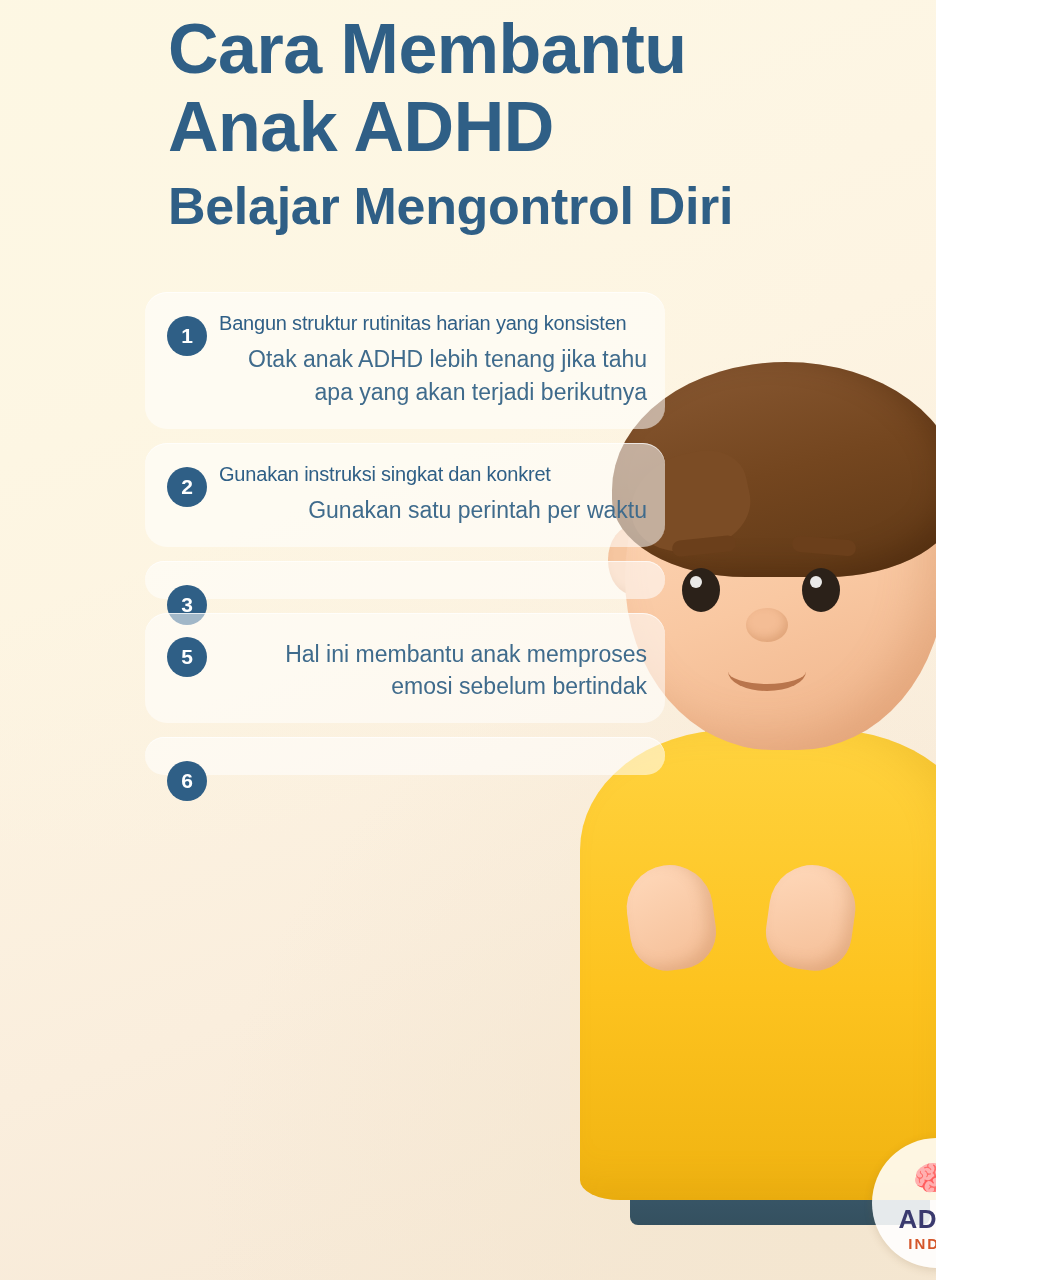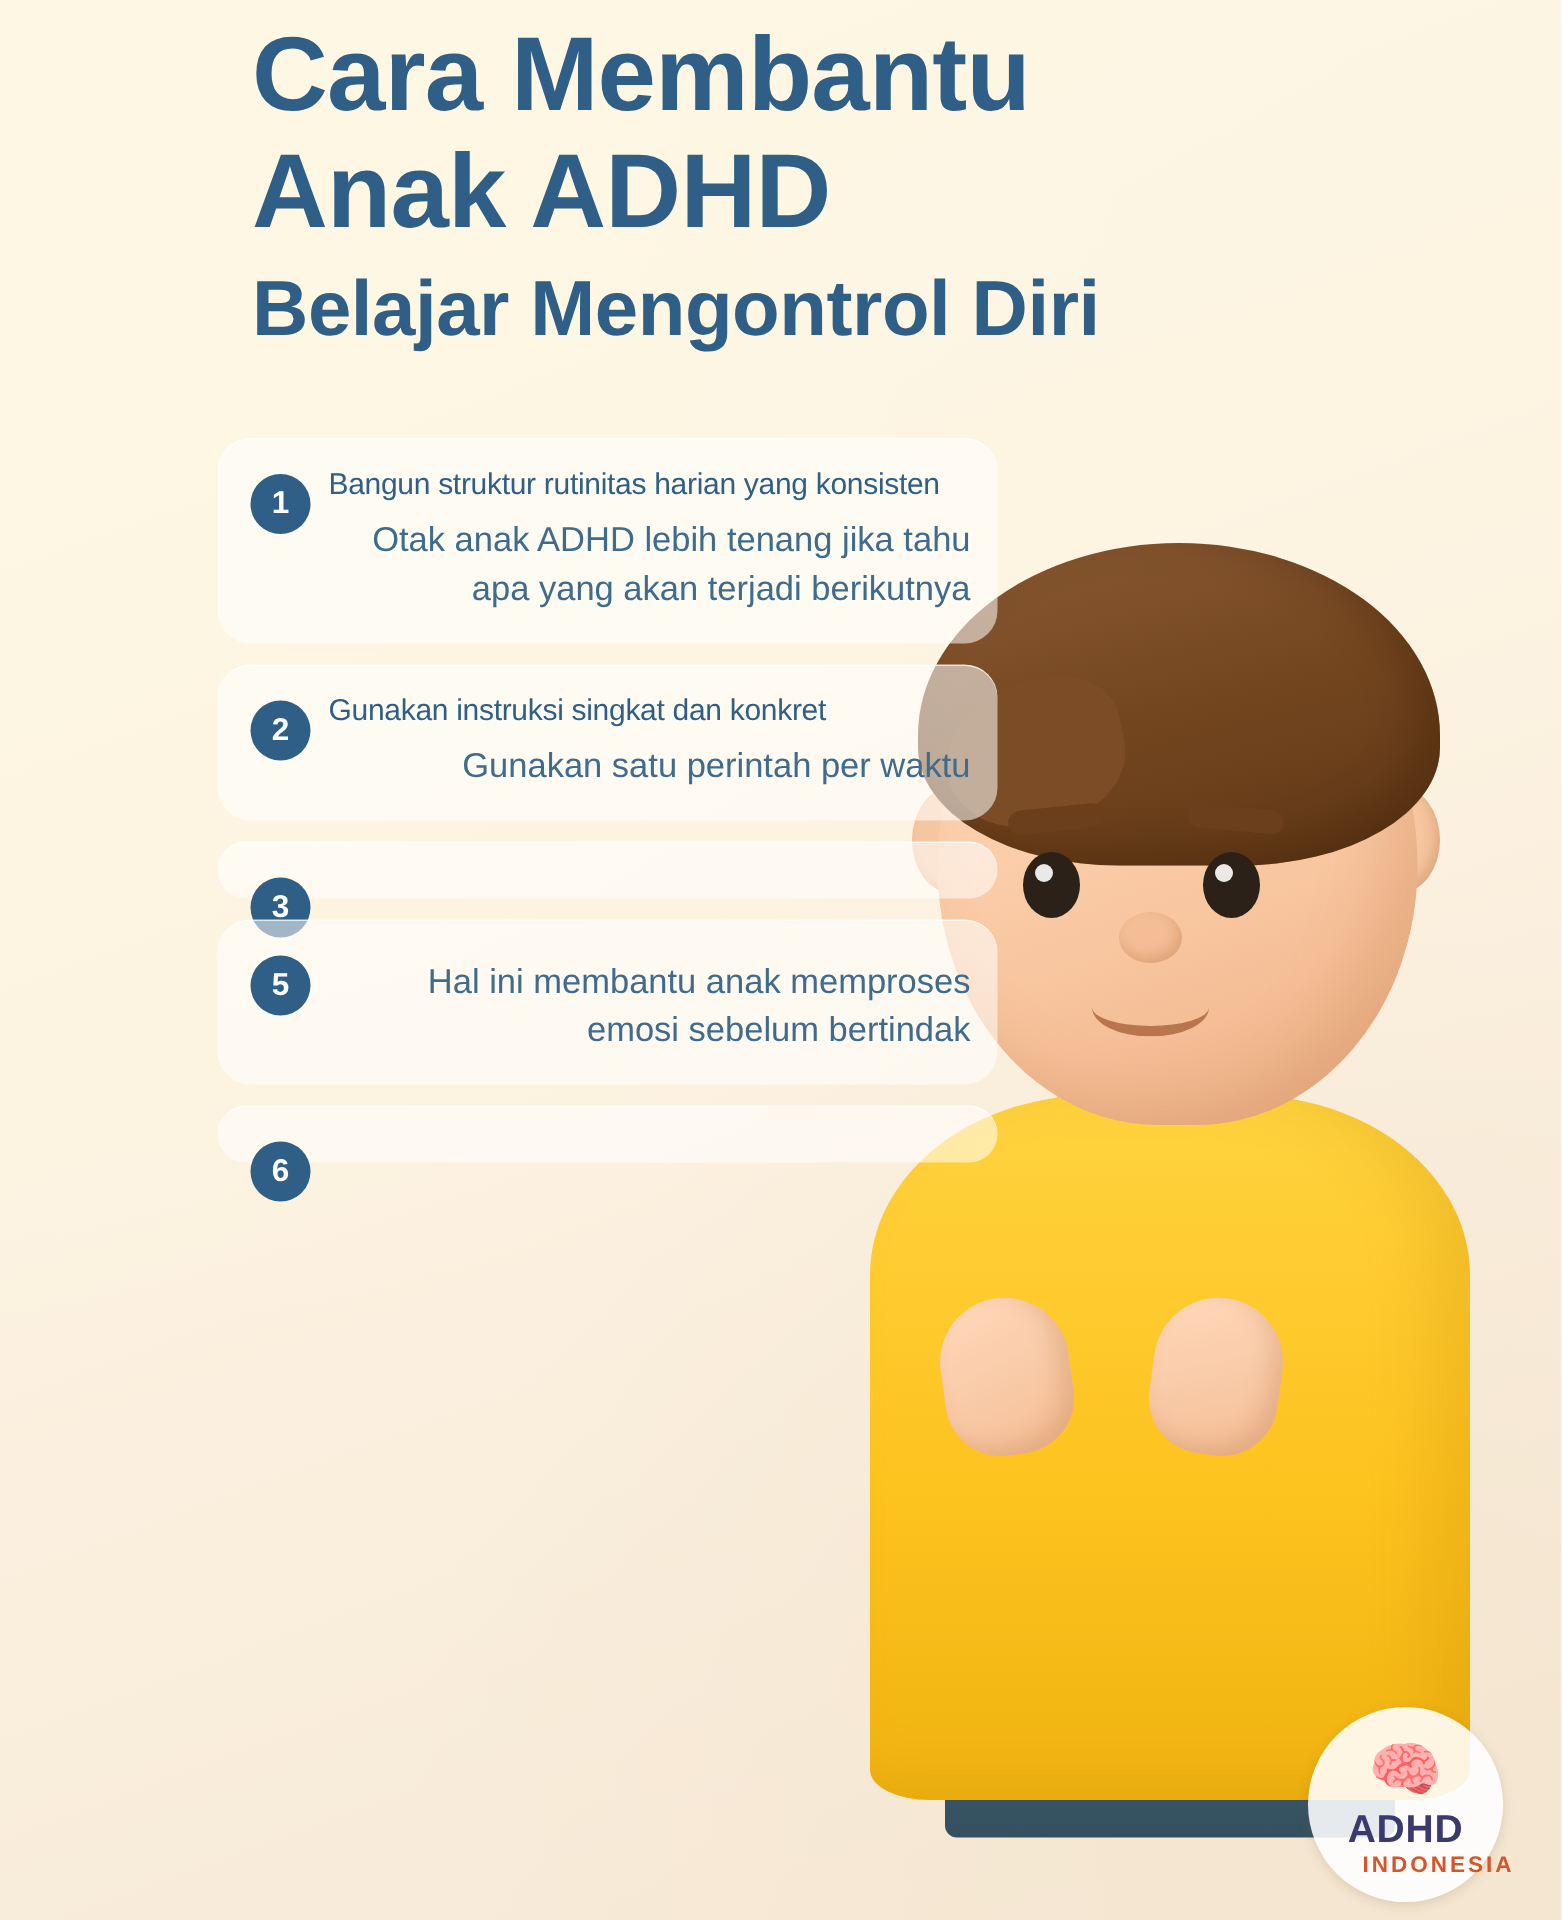--- a/index.html
+++ b/index.html
@@ -5,21 +5,21 @@
   html, body {
     margin: 0;
     padding: 0;
     background: #ffffff;
   }
   body {
     font-family: "Liberation Sans", sans-serif;
   }
   .poster {
     position: relative;
-    width: 1041px;
+    width: 936px;
     height: 1280px;
     overflow: hidden;
     background:
       radial-gradient(circle at 88% 96%, #f4e6d0 0%, rgba(244,230,208,0) 42%),
       radial-gradient(circle at 8% 4%, #fdf7e3 0%, rgba(253,247,227,0) 55%),
       linear-gradient(160deg, #fdf8e6 0%, #fdf4e2 38%, #faeedd 68%, #f5e7d4 100%);
   }
 
   
   .heading {

